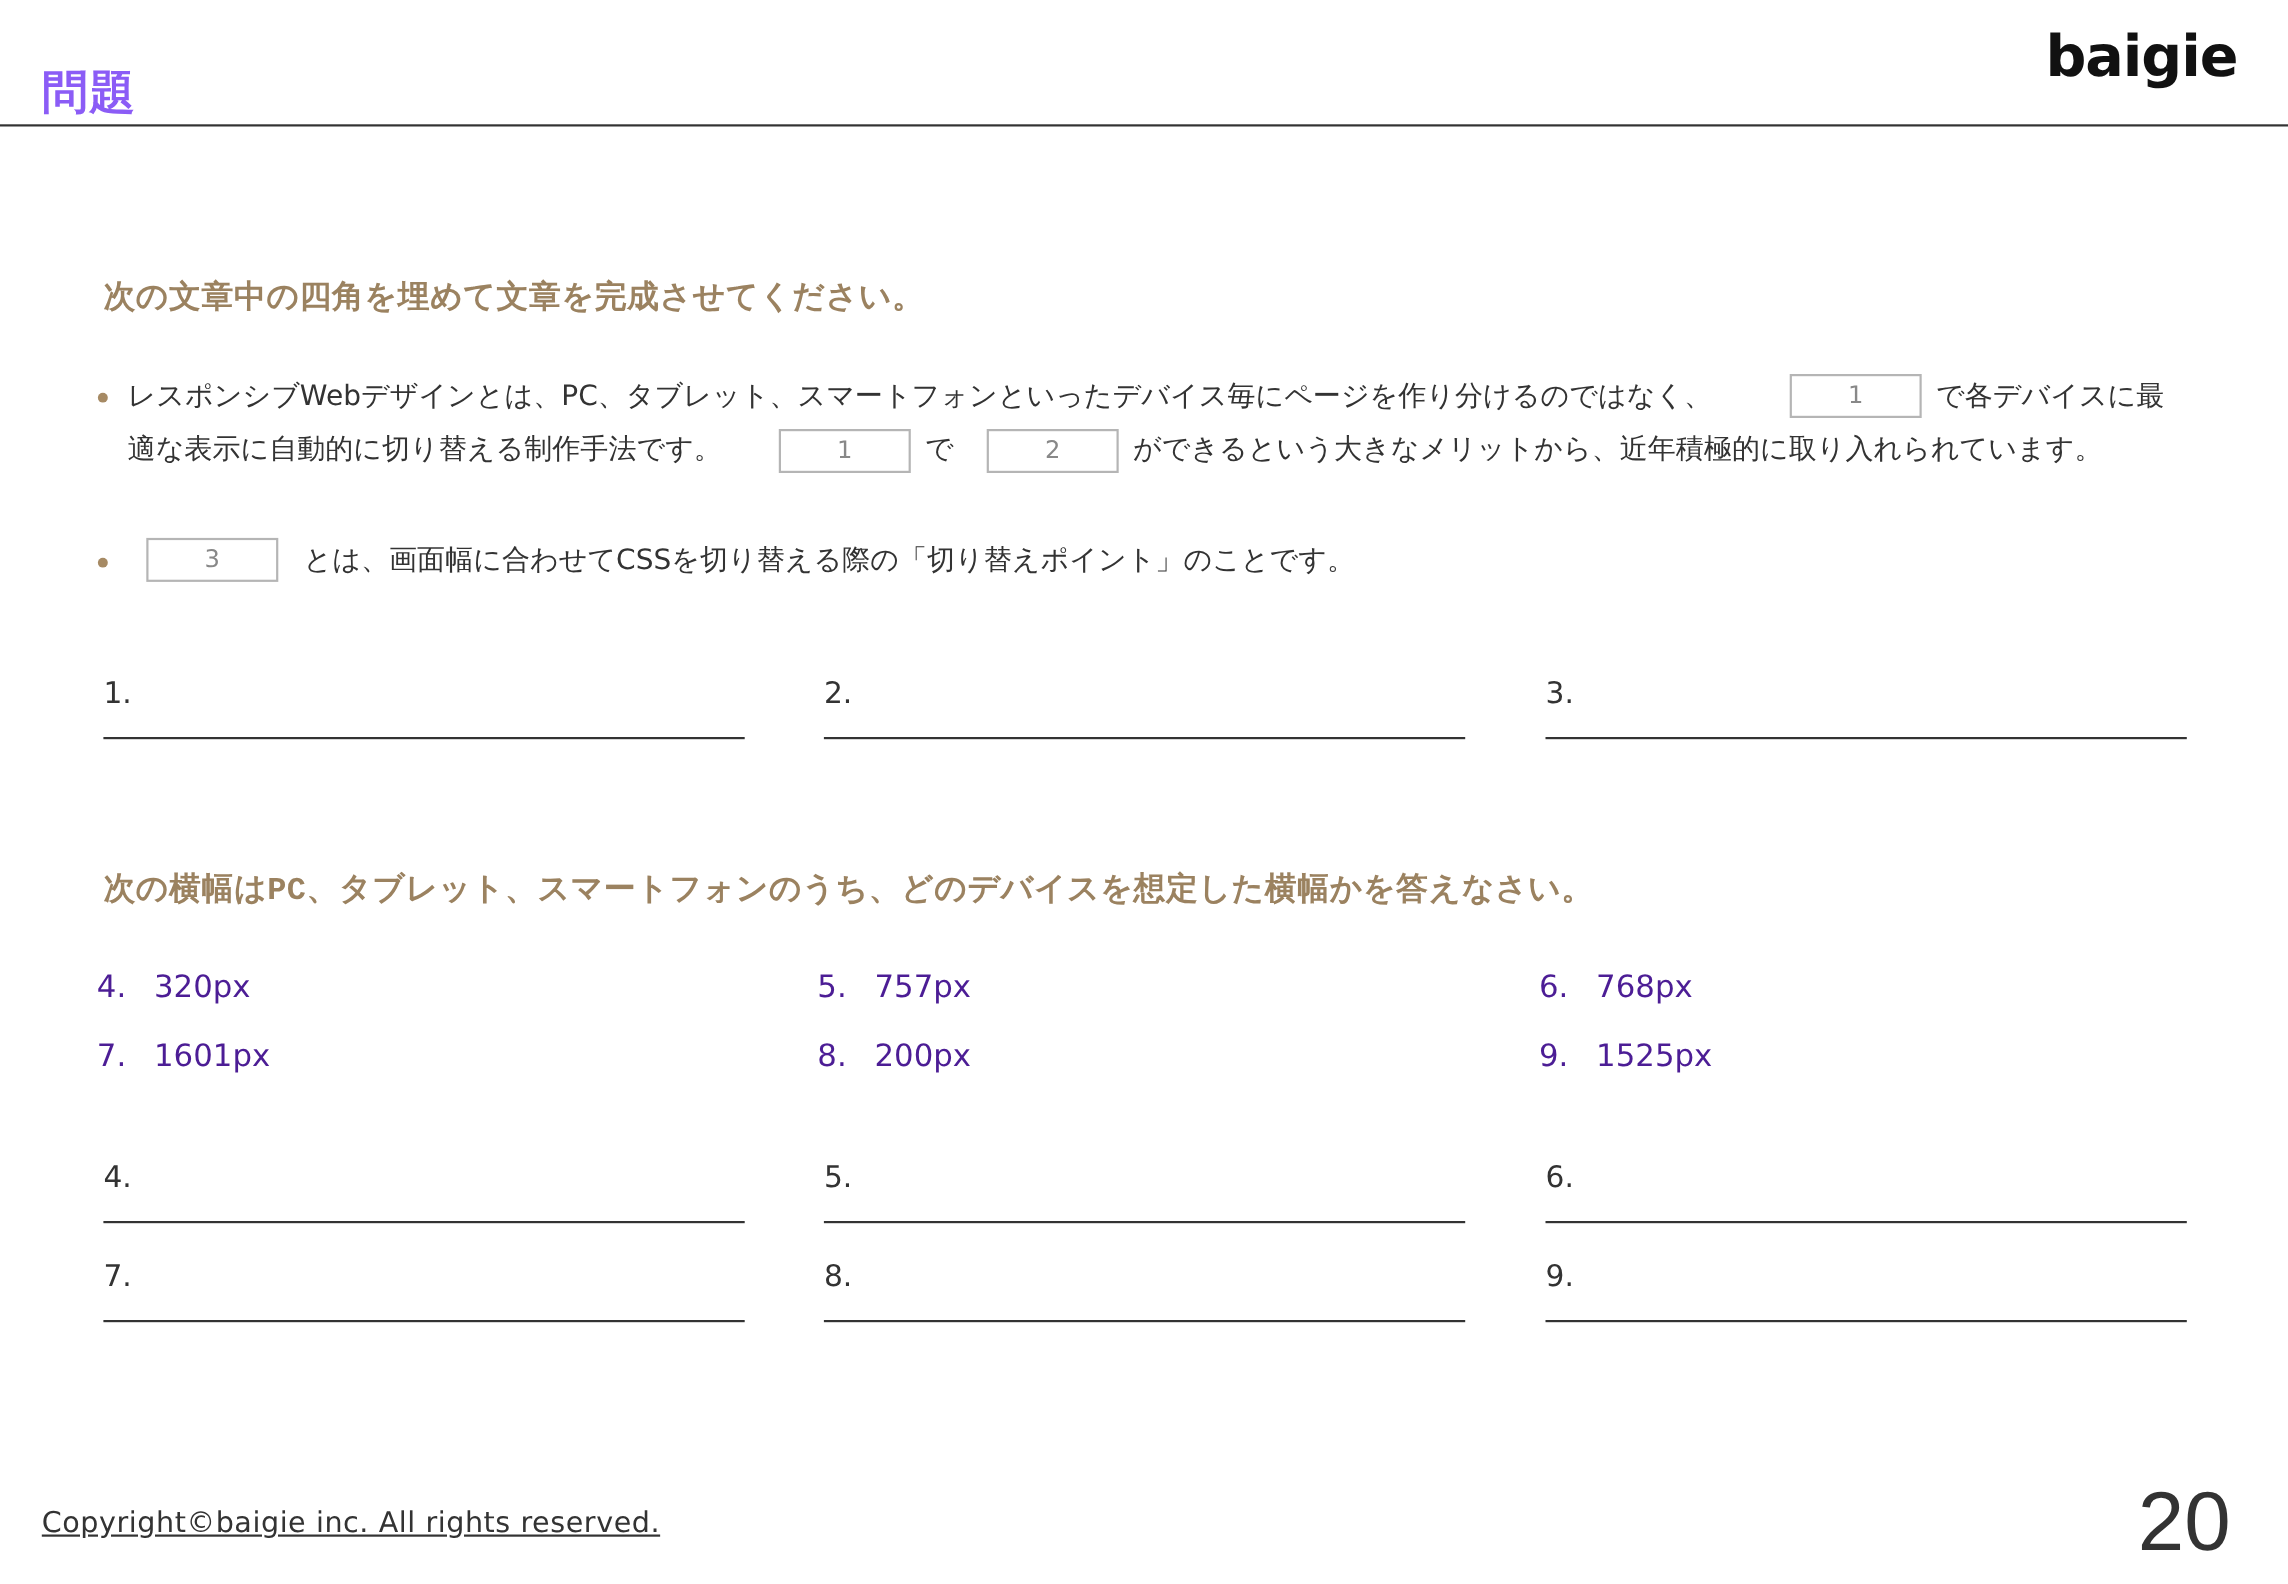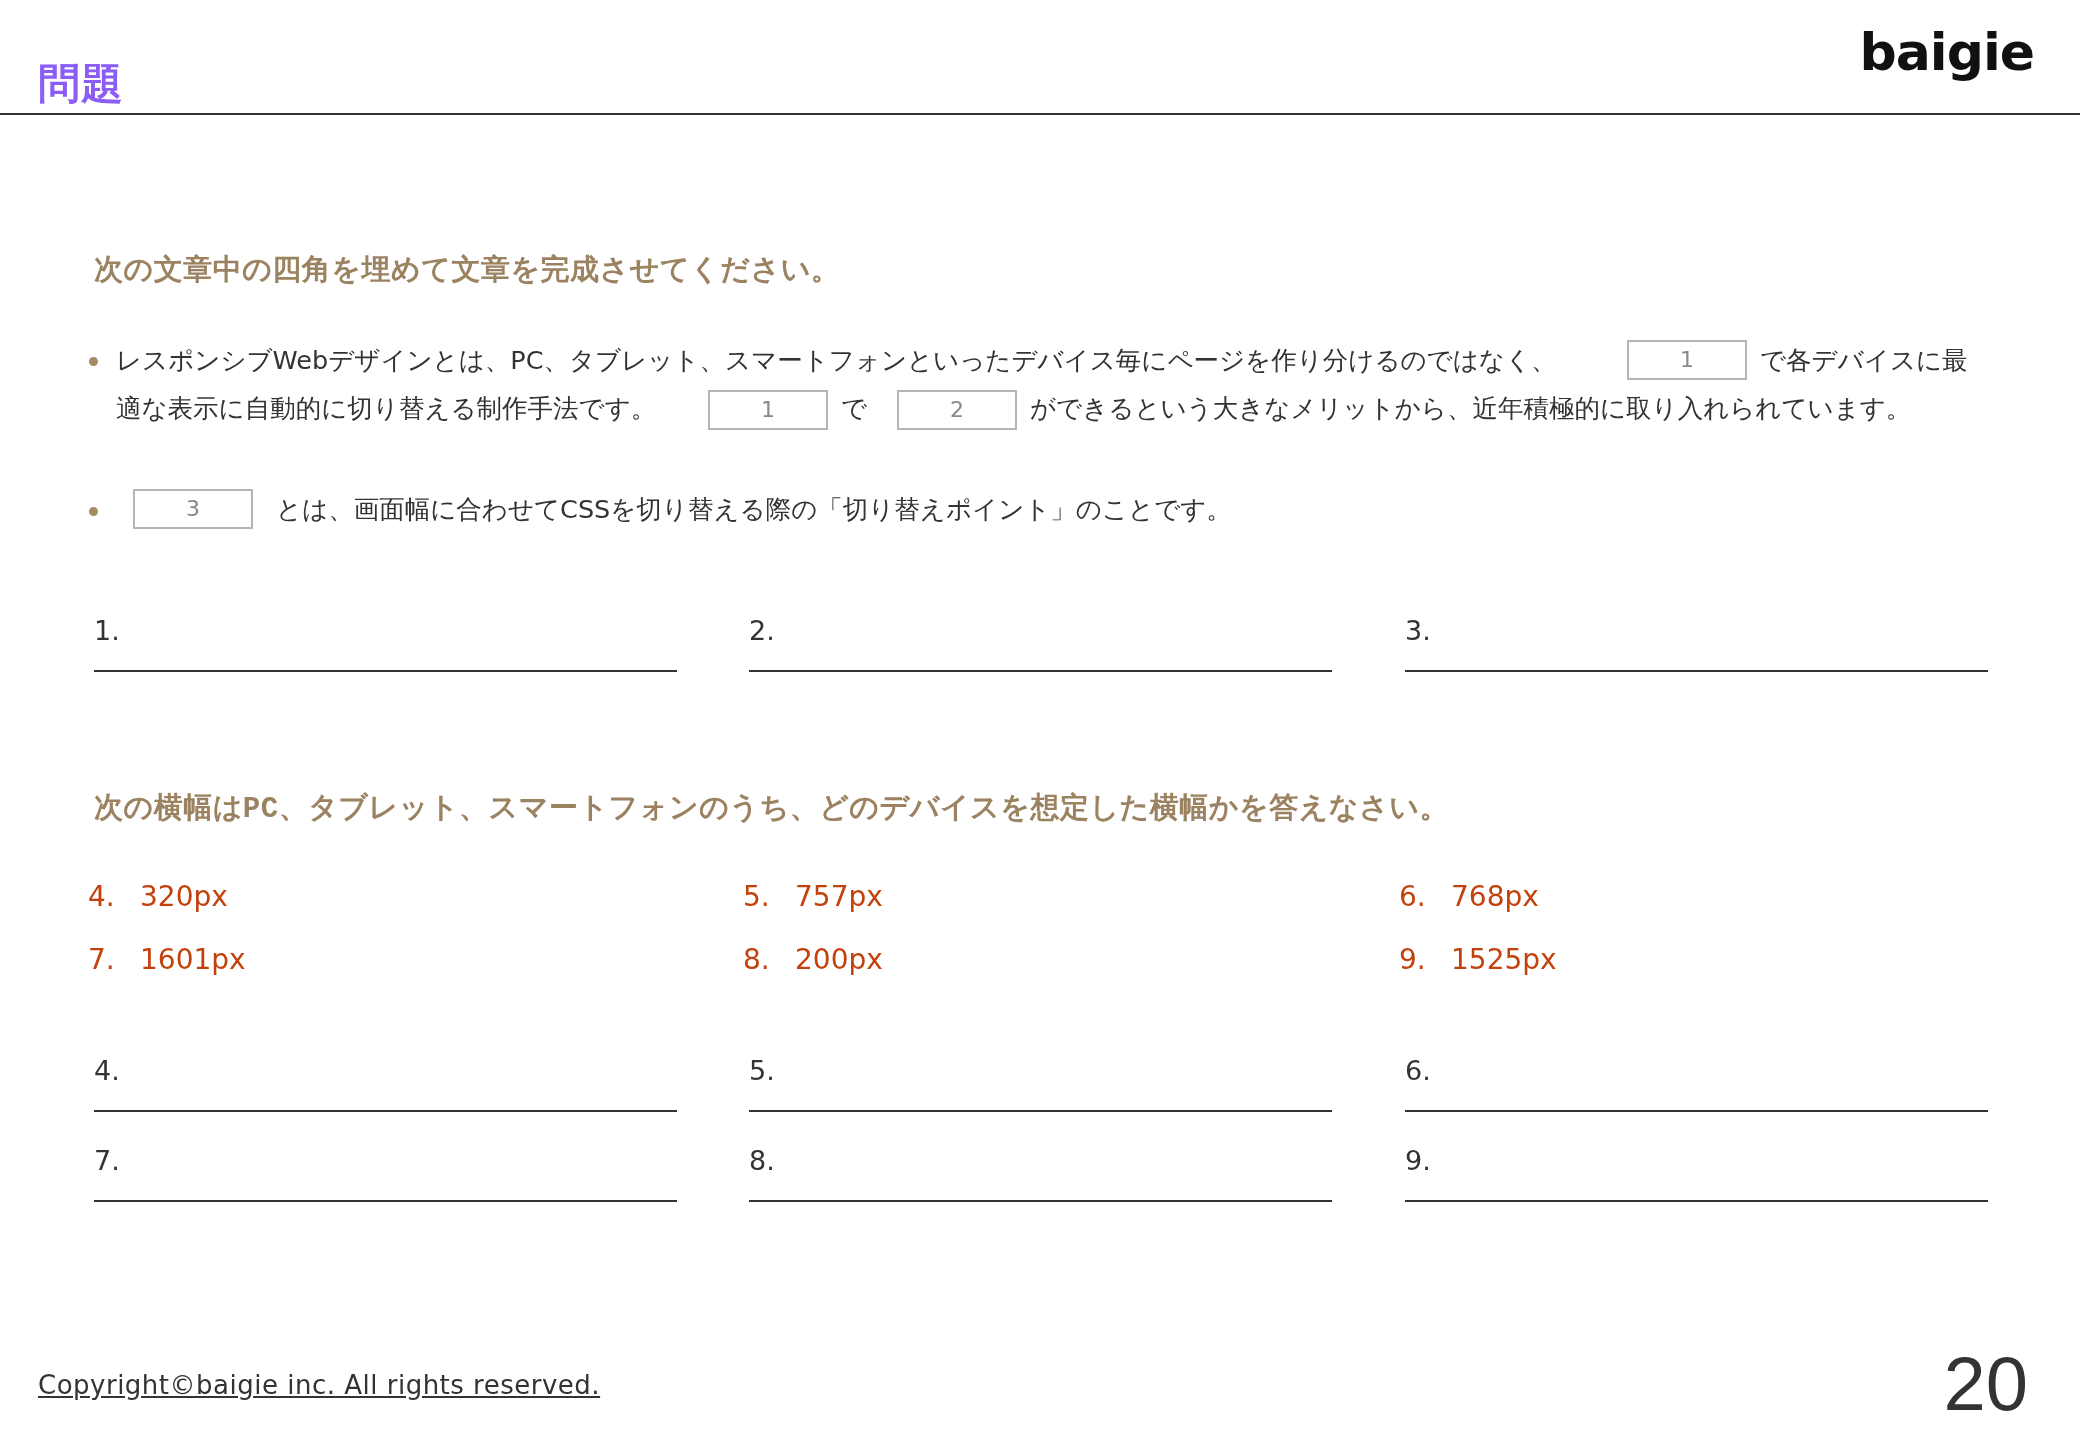--- a/index.html
+++ b/index.html
@@ -36,21 +36,21 @@
     font-size:22px; color:#888888; text-align:center; line-height:36px;
     font-family:"DejaVu Sans", sans-serif;
   }
   .ans-label {
     position:absolute; font-size:27px; color:#333333; line-height:1;
   }
   .ans-line {
     position:absolute; height:2px; width:583px; background:#333333;
   }
   .item {
-    position:absolute; font-size:28px; color:#c2410c; white-space:nowrap; line-height:1;
+    position:absolute; font-size:28px; color:#4c1d95; white-space:nowrap; line-height:1;
   }
   .item .num { display:inline-block; width:52px; }
   .footer-copy {
     position:absolute; left:38px; top:1370px; font-size:26px; color:#333333; letter-spacing:0.5px;text-decoration:underline;
   }
   .page-num {
     position:absolute; right:52px; top:1340px; font-size:76px; color:#333333;
     font-family:"Liberation Sans", sans-serif;
   }
 </style>

